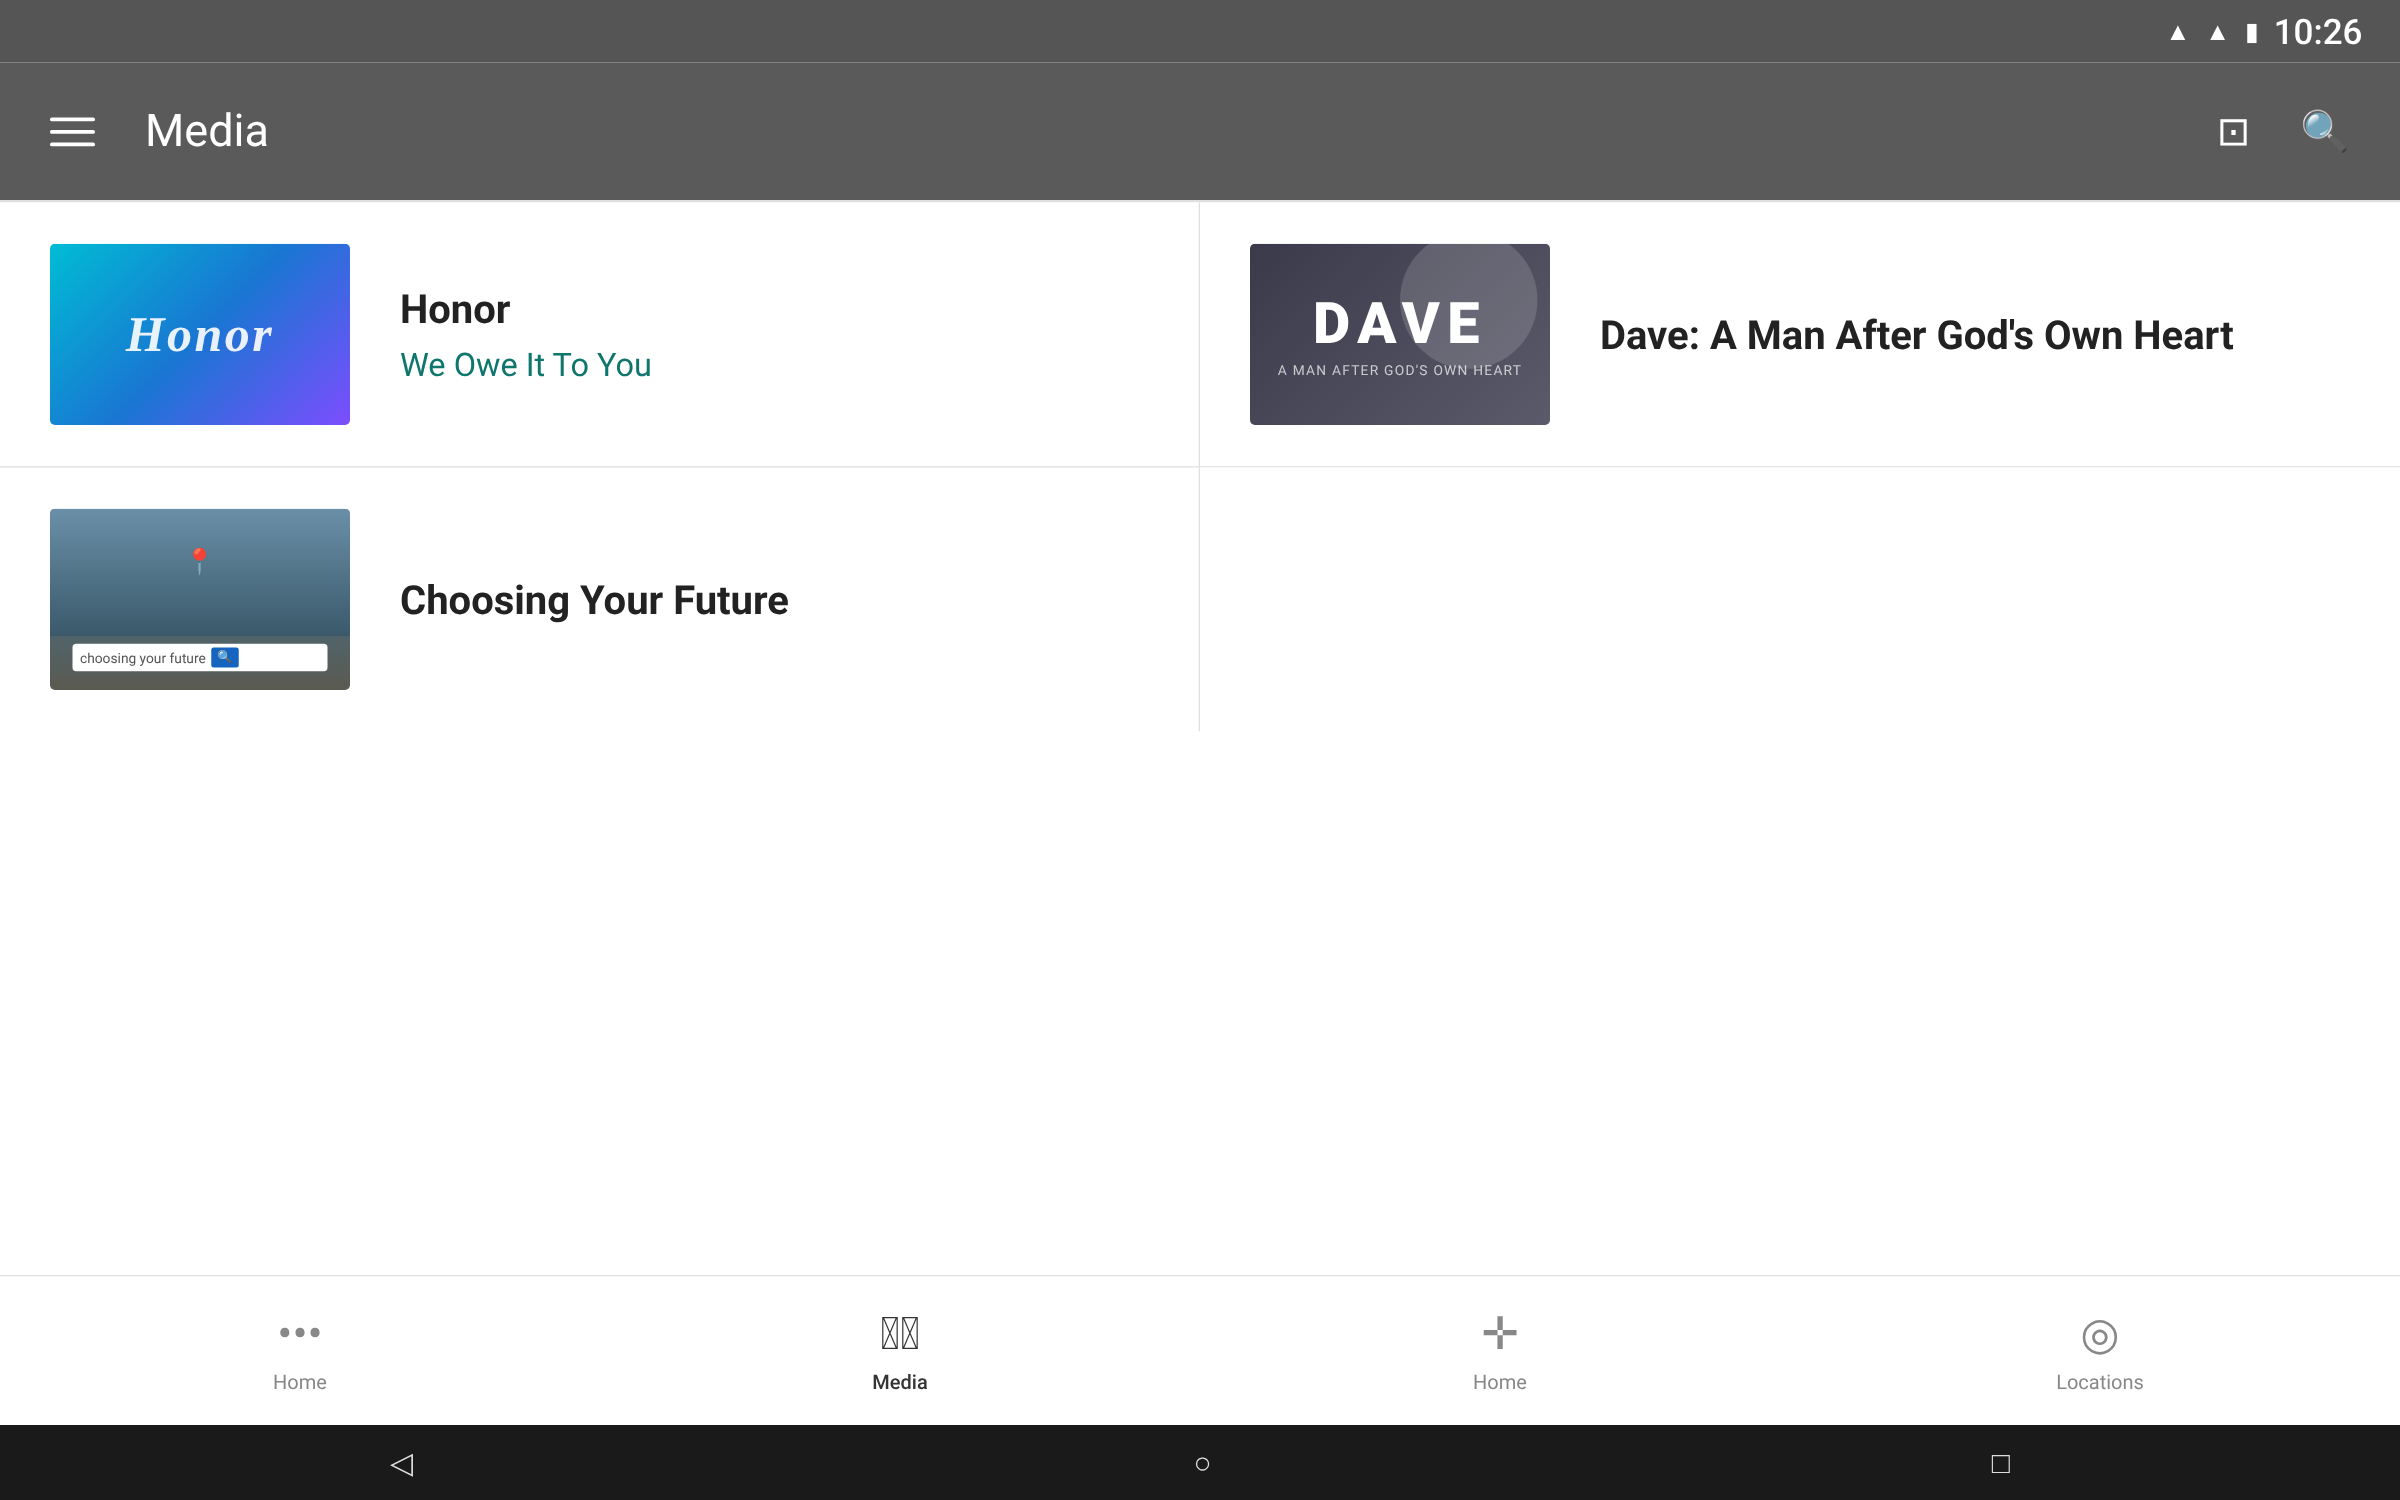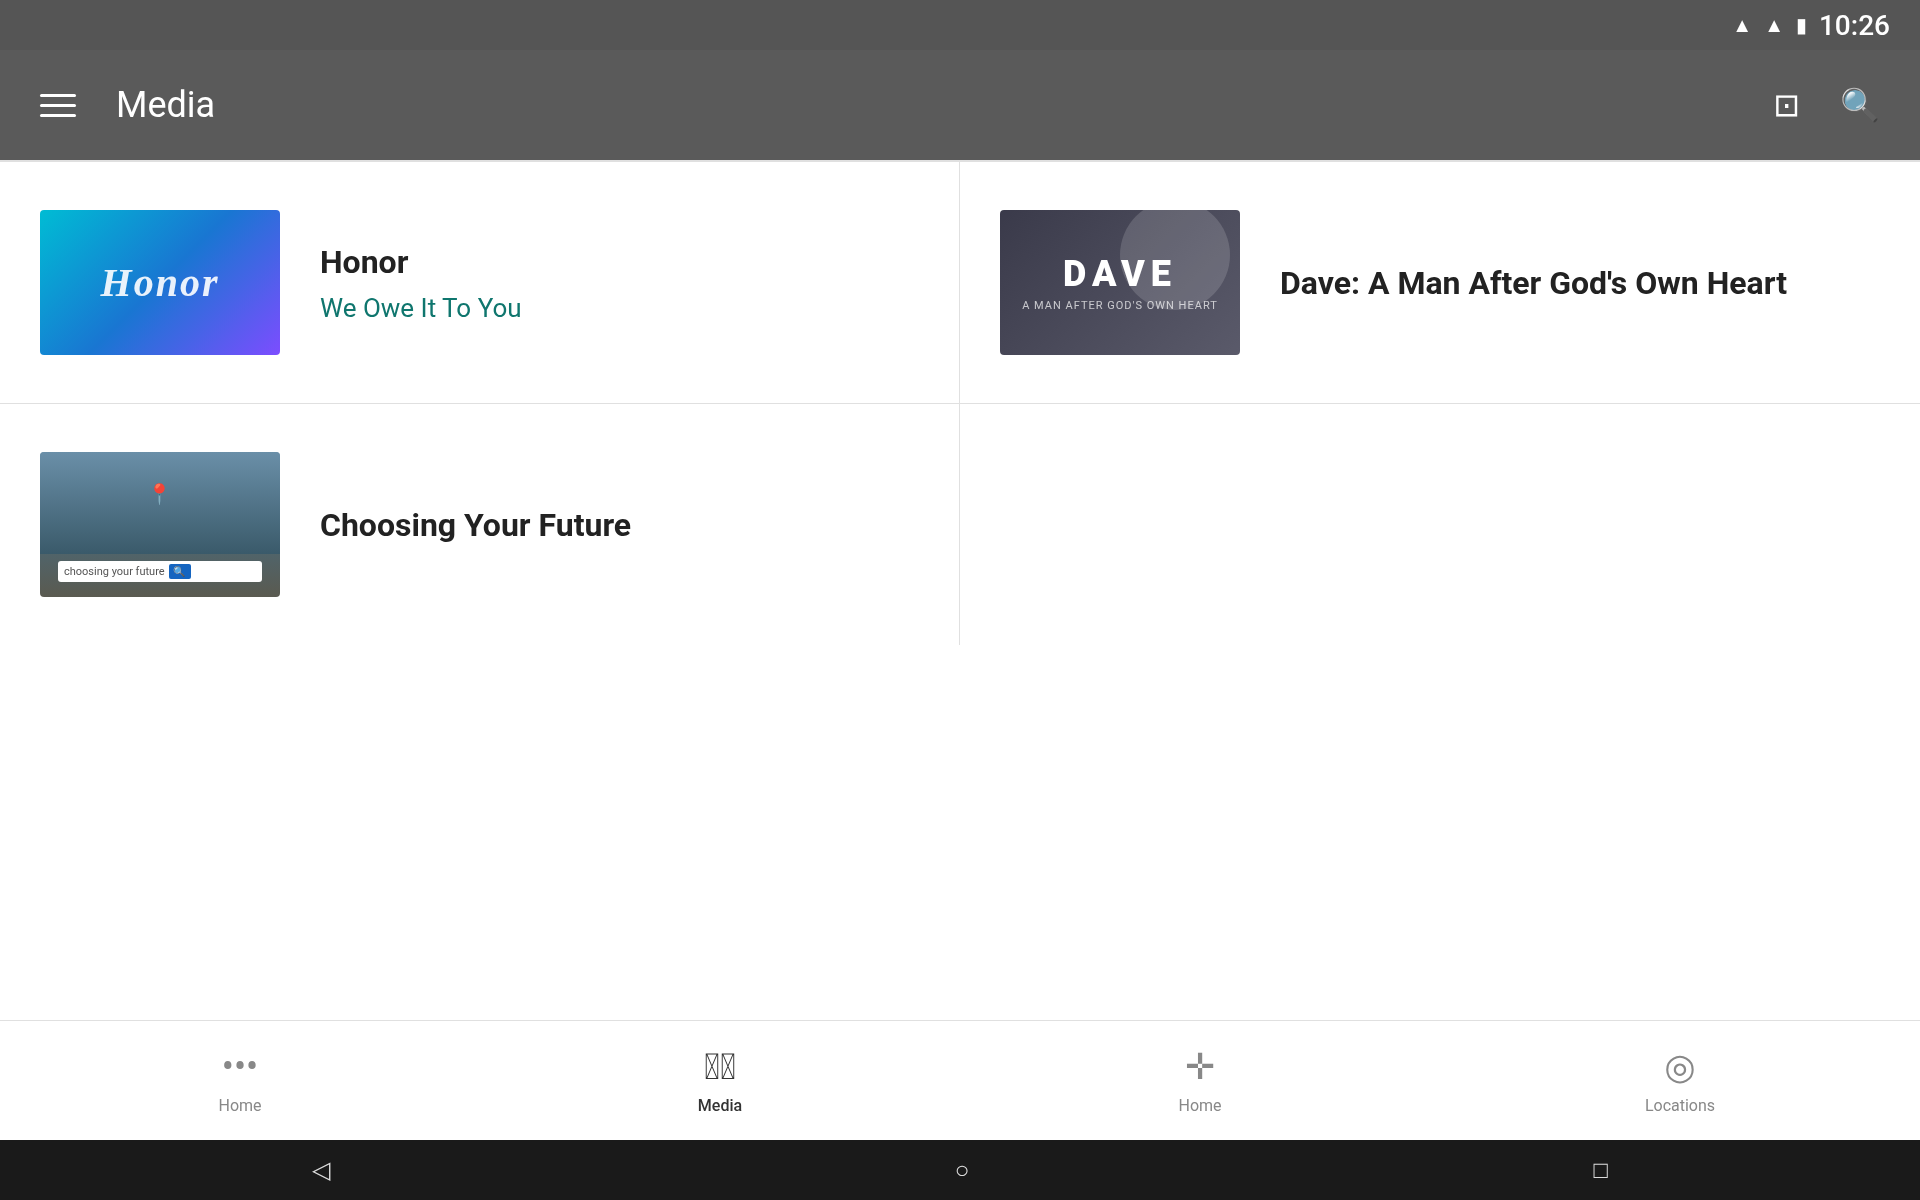--- a/index.html
+++ b/index.html
@@ -96,21 +96,21 @@
     
     .media-grid {
       display: grid;
       grid-template-columns: 1fr 1fr;
       width: 100%;
     }
 
     .media-item {
       display: flex;
       align-items: center;
-      padding: 48px 40px;
+      padding: 33px 40px;
       border-bottom: 1px solid #e0e0e0;
       border-right: 1px solid #e0e0e0;
       gap: 40px;
       cursor: pointer;
       min-height: 160px;
     }
     .media-item:nth-child(even) {
       border-right: none;
     }
     .media-item:nth-child(3),
@@ -151,21 +151,21 @@
       height: 100%;
       display: flex;
       flex-direction: column;
       align-items: center;
       justify-content: center;
       position: relative;
       overflow: hidden;
     }
     .thumb-dave-text {
       color: #fff;
-      font-size: 36px;
+      font-size: 46px;
       font-weight: 900;
       letter-spacing: 6px;
       z-index: 2;
     }
     .thumb-dave-subtext {
       color: rgba(255,255,255,0.7);
       font-size: 11px;
       letter-spacing: 1px;
       z-index: 2;
       text-align: left;

